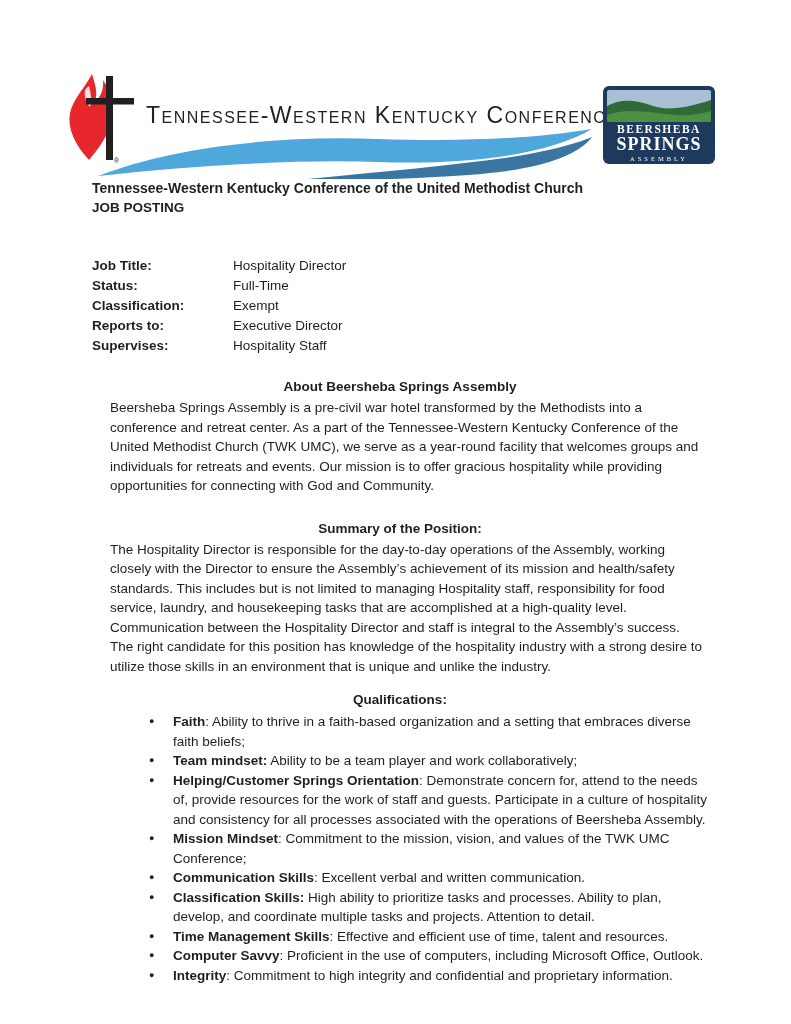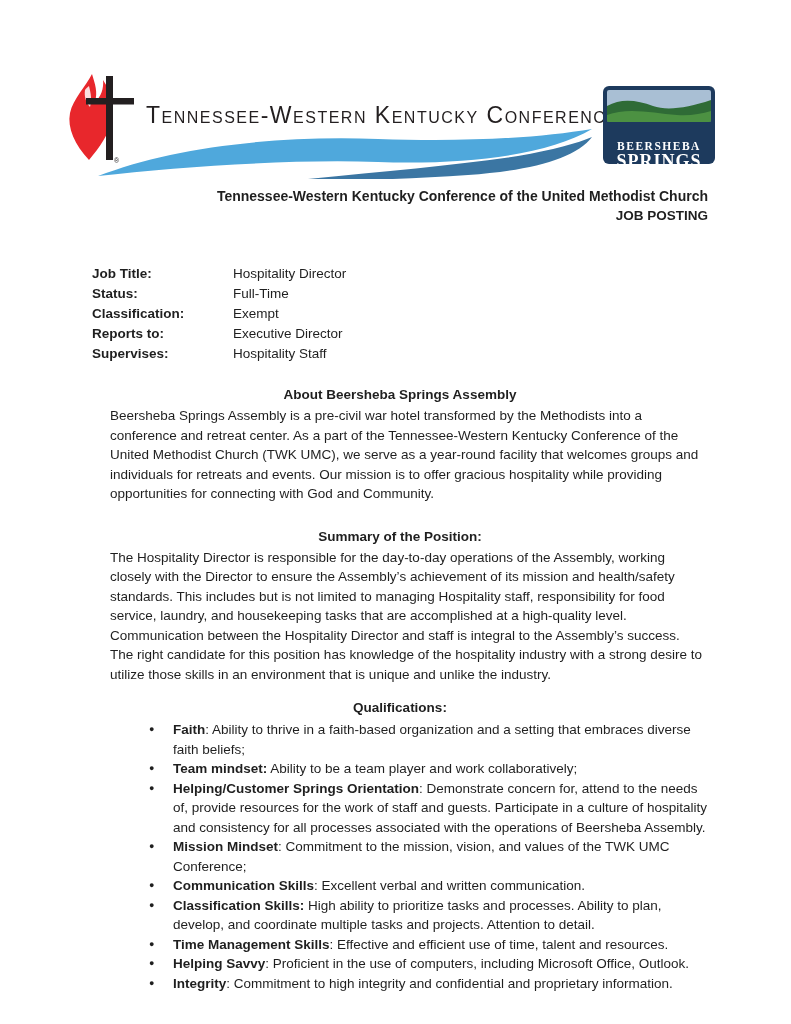--- a/index.html
+++ b/index.html
@@ -25,26 +25,26 @@
     color: #231f20; white-space: nowrap;
   }
   .wave { position: absolute; left: 98px; top: 129px; width: 494px; height: 50px; }
   .bsa-logo {
     position: absolute; left: 603px; top: 86px; width: 112px; height: 78px;
     background: #1d3a5d; border-radius: 6px; overflow: hidden;
     text-align: center; color: #ffffff;
     font-family: "Liberation Serif", serif;
   }
   .bsa-scene { display: block; width: 104px; height: 32px; margin: 4px auto 0 auto; border-radius: 2px; }
-  .bsa-line1 { font-size: 11.5px; font-weight: bold; letter-spacing: 1.5px; margin-top: 18px; }
+  .bsa-line1 { font-size: 11.5px; font-weight: bold; letter-spacing: 1.5px; margin-top: 1px; }
   .bsa-line2 { font-size: 18px; font-weight: bold; letter-spacing: 1px; line-height: 18px; }
   .bsa-line3 { font-size: 6.5px; letter-spacing: 3px; margin-top: 2px; }
   
   .content { position: absolute; top: 176px; left: 92px; width: 616px; }
-  .title-block { text-align: right; margin-top: 10px; }
+  .title-block { text-align: left; margin-top: 2px; }
   .title-line1 { font-size: 14px; font-weight: bold; line-height: 20px; }
   .title-line2 { font-size: 13.5px; font-weight: bold; line-height: 20px; }
   .job-details { margin-top: 38px; }
   .jd-row { display: flex; line-height: 20px; font-size: 13.5px; }
   .jd-label { width: 141px; font-weight: bold; }
   .jd-value { flex: 1; }
   .section-heading { font-size: 13.5px; font-weight: bold; line-height: 20px; text-align: center; }
   .para { font-size: 13.5px; line-height: 19.5px; margin-left: 18px; }
   .sec-about { margin-top: 21px; }
   .sec-about .section-heading { margin-bottom: 1px; }
@@ -161,21 +161,21 @@
         <li class="qual-item">
           <span class="qual-term">Communication Skills</span><span>: Excellent verbal and written communication.</span>
         </li>
         <li class="qual-item">
           <span class="qual-term">Classification Skills:</span><span> High ability to prioritize tasks and processes. Ability to plan, develop, and coordinate multiple tasks and projects.  Attention to detail.</span>
         </li>
         <li class="qual-item">
           <span class="qual-term">Time Management Skills</span><span>: Effective and efficient use of time, talent and resources.</span>
         </li>
         <li class="qual-item">
-          <span class="qual-term">Helping Savvy</span><span>: Proficient in the use of computers, including Microsoft Office, Outlook.</span>
+          <span class="qual-term">Computer Savvy</span><span>: Proficient in the use of computers, including Microsoft Office, Outlook.</span>
         </li>
         <li class="qual-item">
           <span class="qual-term">Integrity</span><span>: Commitment to high integrity and confidential and proprietary information.</span>
         </li>
       </ul>
     </div>
 
   </div>
 </div>
 

